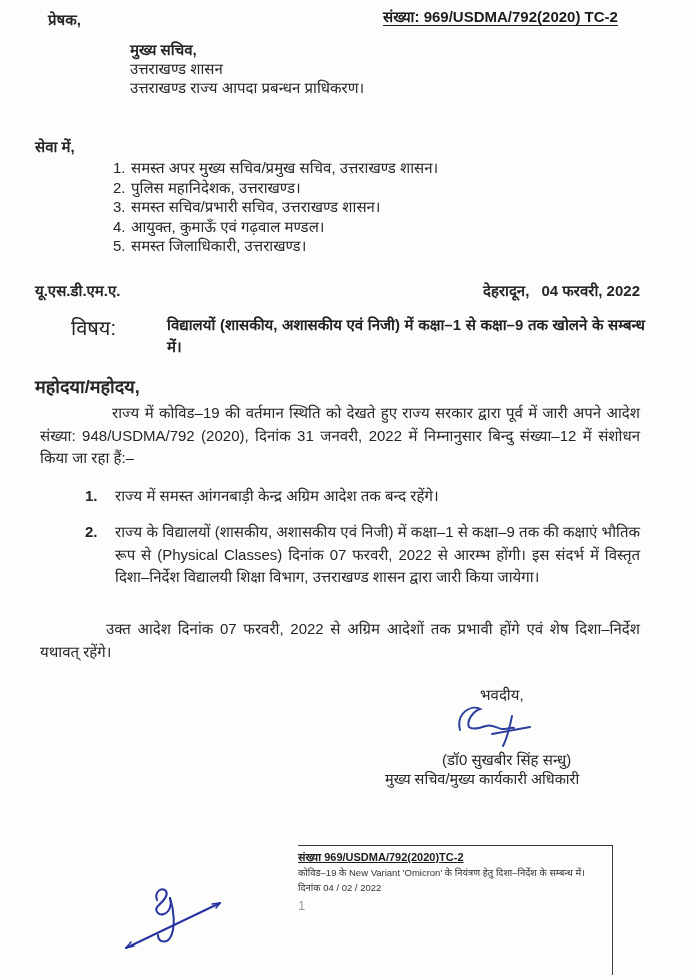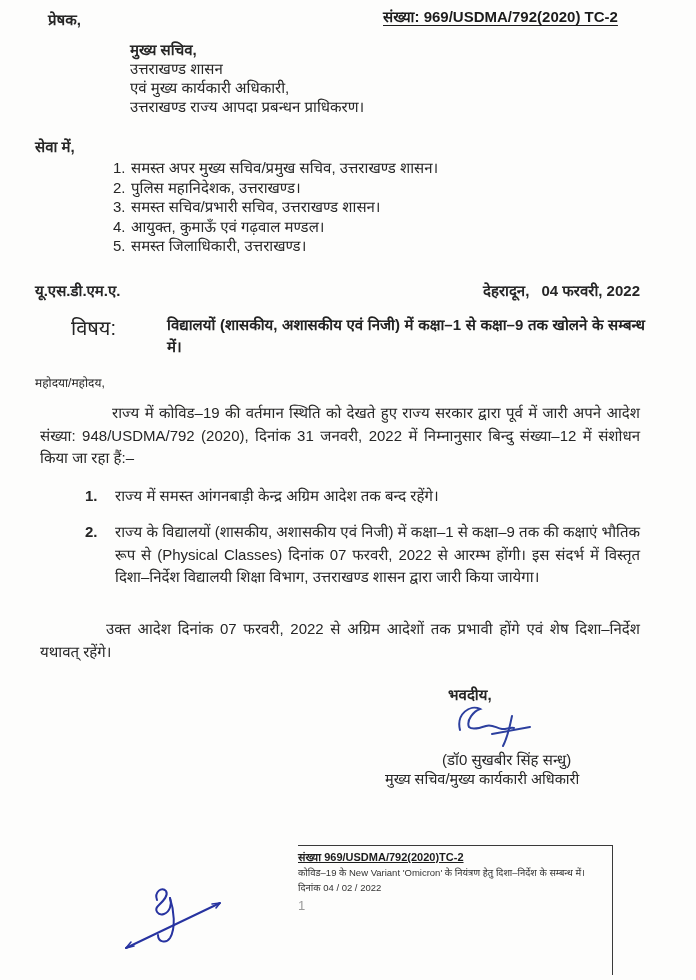--- a/index.html
+++ b/index.html
@@ -36,37 +36,37 @@
   .recipients .num { width: 18px; flex: 0 0 18px; }
   .meta-row {
     top: 280px; left: 35px; right: 56px;
     display: flex; justify-content: space-between;
     font-size: 15px; font-weight: 700;
   }
   .place-date { display: flex; gap: 12px; }
   .subject-row { top: 314px; left: 35px; display: flex; width: 610px; }
   .subject-label { width: 96px; flex: 0 0 96px; font-size: 20px; font-weight: 400; margin-left: 36px; }
   .subject-text { font-size: 15px; line-height: 22px; width: 510px; text-align: justify; font-weight: 600; color: #222; }
-  .salutation { top: 374px; left: 35px; font-size: 12px; font-weight: 400; }
+  .salutation { top: 374px; left: 35px; font-size: 18px; font-weight: 700; }
   .para1 {
     top: 402px; left: 40px; width: 600px;
     font-size: 15px; line-height: 22.5px;
     text-align: justify; text-indent: 72px;
   }
   .point { left: 85px; width: 555px; display: flex; font-size: 15px; line-height: 22.5px; }
   .point-1 { top: 485px; }
   .point-2 { top: 521px; }
   .point .num { width: 30px; flex: 0 0 30px; font-weight: 700; }
   .point .txt { width: 525px; text-align: justify; }
   .closing {
     top: 618px; left: 40px; width: 600px;
     font-size: 15px; line-height: 22.5px;
     text-align: justify; text-indent: 66px;
   }
-  .valediction { top: 684px; left: 448px; font-size: 15px; font-weight: 700; text-align: right; }
+  .valediction { top: 684px; left: 480px; font-size: 15px; font-weight: 400; text-align: right; }
   .sig-main { top: 700px; left: 448px; }
   .sig-name { top: 749px; left: 418px; font-size: 15px; font-weight: 400; margin-left: 24px; }
   .sig-title { top: 768px; left: 385px; font-size: 14.5px; }
   .footer-box {
     top: 845px; left: 298px;
     width: 315px; height: 130px;
     border-top: 1.5px solid #3a3a3a;
     border-right: 1.5px solid #3a3a3a;
     padding-top: 3px;
     box-sizing: border-box;
@@ -86,21 +86,20 @@
 <body>
 
 <div class="page">
 
   <div class="abs ref-header">संख्या: 969/USDMA/792(2020) TC-2</div>
 
   <div class="abs from-label">प्रेषक,</div>
   <div class="abs sender-block">
     <div class="line0">मुख्य सचिव,</div>
     <div>उत्तराखण्ड शासन</div>
-    <div>एवं मुख्य कार्यकारी अधिकारी,</div>
     <div>उत्तराखण्ड राज्य आपदा प्रबन्धन प्राधिकरण।</div>
   </div>
 
   <div class="abs to-label">सेवा में,</div>
   <div class="abs recipients">
     <div class="row">
       <span class="num">1.</span>
       <span>समस्त अपर मुख्य सचिव/प्रमुख सचिव, उत्तराखण्ड शासन।</span>
     </div>
     <div class="row">

